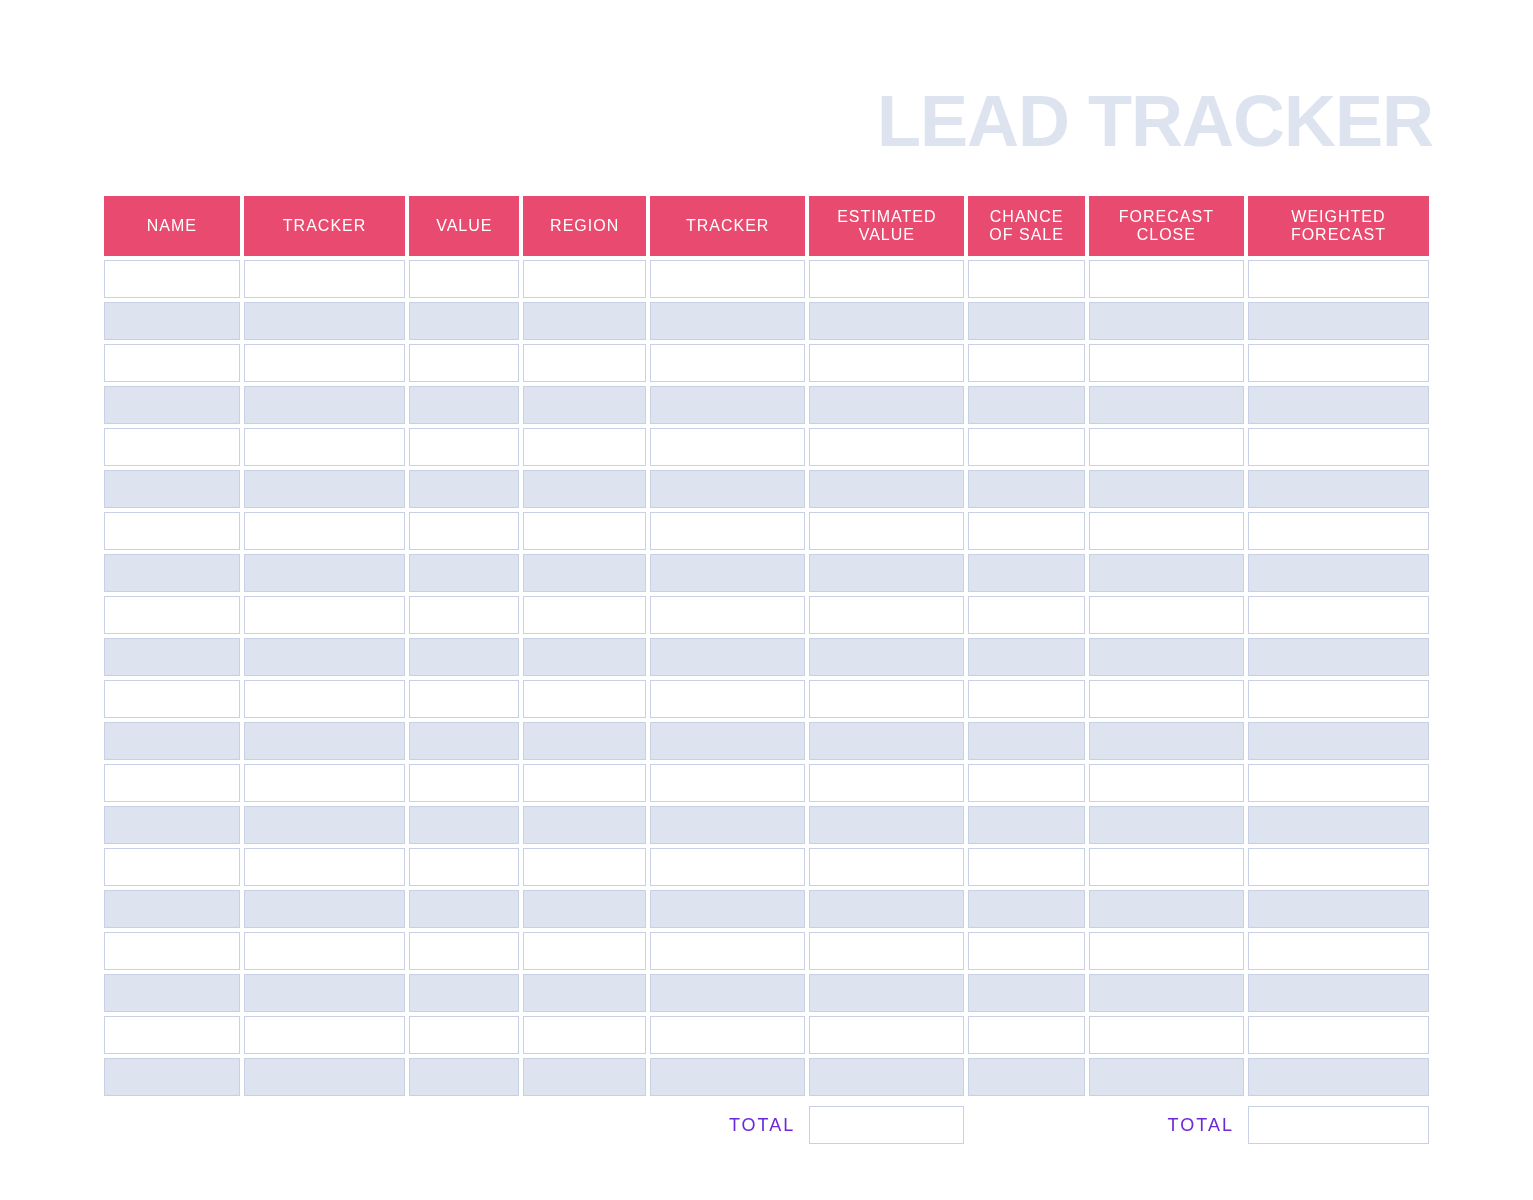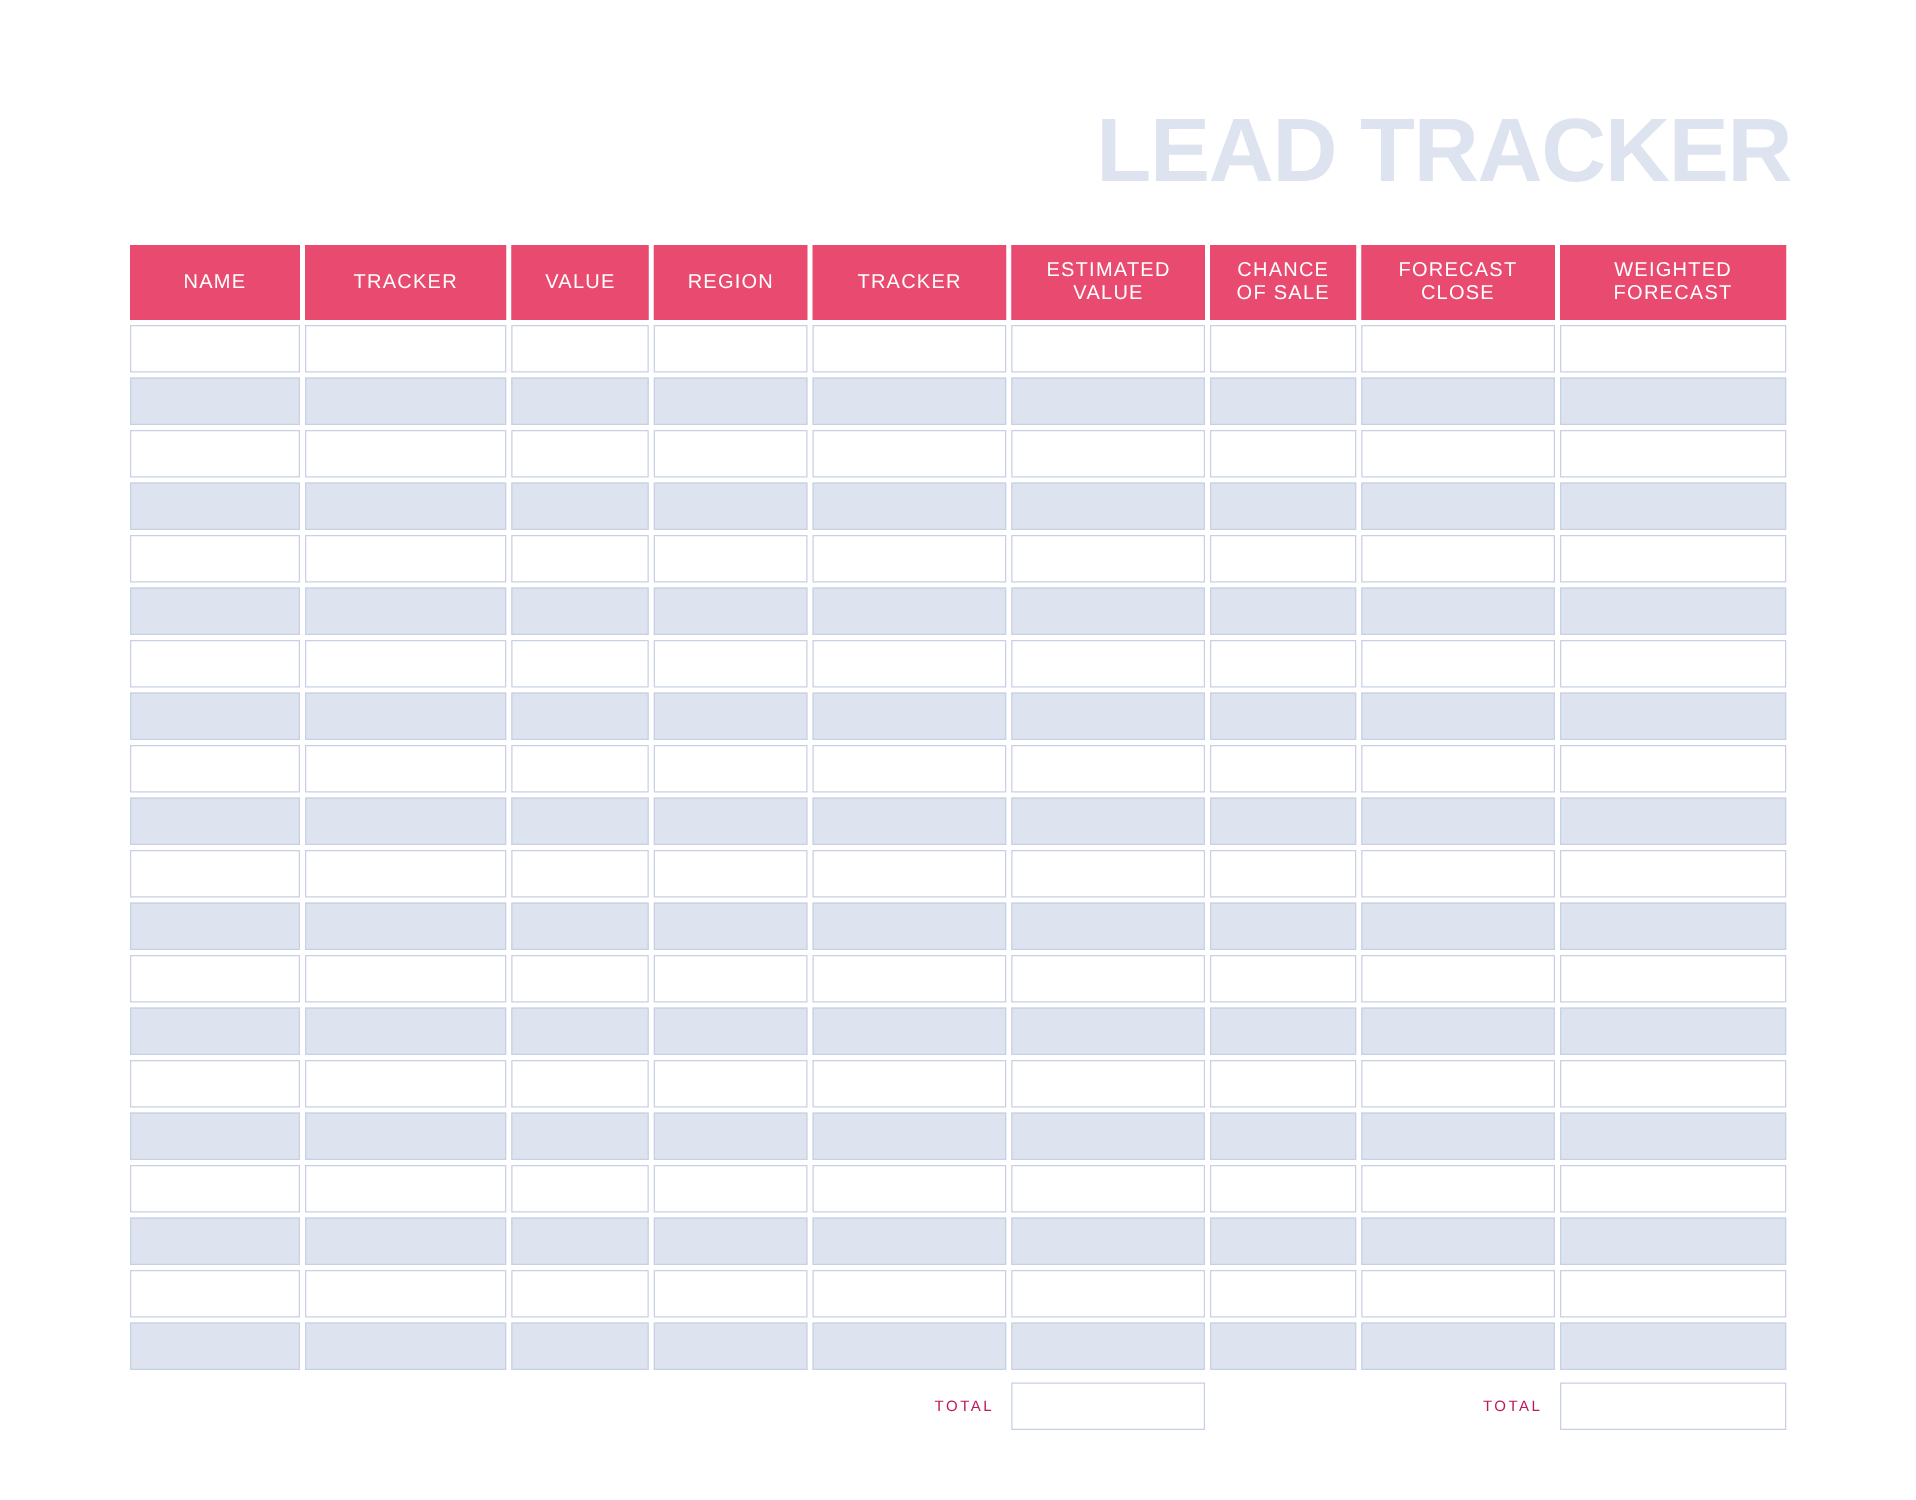--- a/index.html
+++ b/index.html
@@ -56,23 +56,23 @@
   .col-status   { width: 12%;   }
   .col-estval   { width: 12%;   }
   .col-chance   { width: 9%;    }
   .col-fcclose  { width: 12%;   }
   .col-weighted { width: 14%;   }
 
   .totals-row {
     margin-top: 6px;
     display: flex;
     align-items: flex-start;
-    font-size: 12px;
+    font-size: 18px;
     letter-spacing: 2px;
-    color: #be185d;
+    color: #6d28d9;
   }
   .total-label {
     text-align: right;
     padding-right: 10px;
   }
   .total-box {
     height: 38px;
     border: 1px solid #c7d0e4;
     background: #ffffff;
   }

